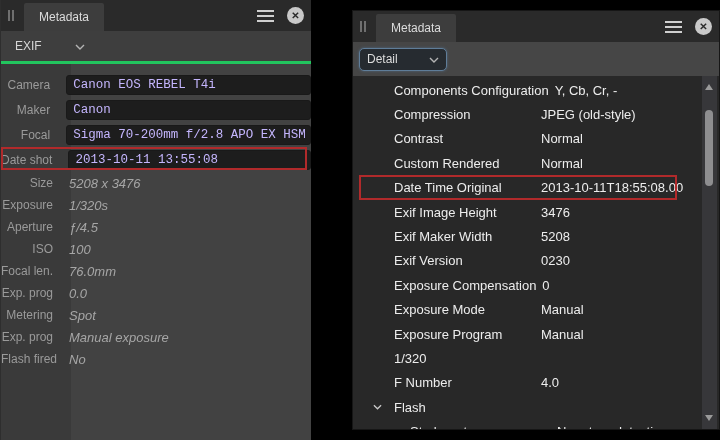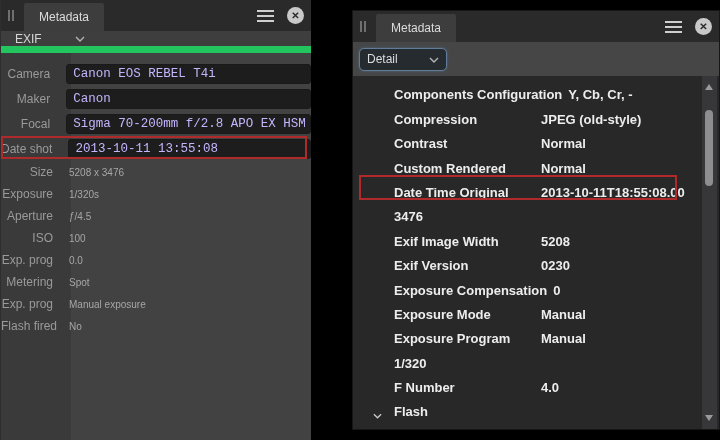--- a/index.html
+++ b/index.html
@@ -21,21 +21,21 @@
   .phead .spacer { flex:1; }
   .menu-icon { width:17px; height:12px; display:flex; flex-direction:column;
                justify-content:space-between; margin-right:13px; cursor:pointer; }
   .menu-icon i { display:block; height:2px; background:#cfcfcf; }
   .close-btn { width:17px; height:17px; border-radius:50%; background:#c9c9c9;
                color:#2a2a2a; font-size:10px; font-weight:bold; line-height:17px;
                text-align:center; margin-right:7px; cursor:pointer; }
 
   
   .ptoolbar { flex:none; display:flex; align-items:center; }
-  .panel-left .ptoolbar  { height:22px; background:#3e3e3e; border-bottom:7px solid #22c55e; }
+  .panel-left .ptoolbar  { height:33px; background:#3e3e3e; border-bottom:3px solid #22c55e; }
   .panel-right .ptoolbar { height:34px; background:#464646; }
   .plain-select { display:flex; align-items:center; margin-left:14px; cursor:pointer;
                   color:#d6d6d6; font-size:12px; }
   .plain-select .sel-label { min-width:60px; }
   .dselect { margin-left:6px; width:88px; height:23px; background:#262b30;
              border:1px solid #5f7d99; box-shadow:0 0 3px rgba(90,130,170,.55);
              border-radius:5px; display:flex; align-items:center; padding:0 7px;
              color:#dcdcdc; font-size:12px; cursor:pointer; }
   .dselect .sel-label { flex:1; }
   .chev { flex:none; margin-top:1px; }
@@ -44,29 +44,29 @@
   .lcontent { flex:1; padding-top:8px; position:relative;
               background:linear-gradient(90deg,#3a3a3a 0,#3a3a3a 70px,#424242 70px); }
   .lrow { display:flex; align-items:center; position:relative; }
   .lrow.input-row  { height:25px; }
   .lrow.static-row { height:22px; }
   .llabel { width:68px; padding-right:16px; text-align:right; color:#9a9a9a;
             font-size:12px; white-space:nowrap; }
   .ibox { width:258px; height:20px; background:#1d1d1d; border:1px solid #191919;
           border-radius:3px; color:#c4b5fd; font-size:12.5px; line-height:18px;
           padding:0 6px; white-space:nowrap; overflow:hidden; cursor:text;font-family:Liberation Mono, monospace; }
-  .lvalue { color:#a6a6a6; font-size:10px; white-space:nowrap; }
+  .lvalue { color:#a6a6a6; font-size:13px; white-space:nowrap;font-style:italic; }
   .lrow.hl::after { content:""; position:absolute; left:0; right:4px; top:0; bottom:2px;
                     border:2px solid #b12a2b; pointer-events:none; }
 
   
   .rlist { flex:1; position:relative; overflow:hidden; padding-top:2px; }
   .rrows { padding-right:20px; }
-  .rrow { height:24.4px; display:flex; align-items:flex-end; padding-left:41px;
-          position:relative; color:#ededed; font-size:13px;font-weight:bold; }
+  .rrow { height:24.4px; display:flex; align-items:center; padding-left:41px;
+          position:relative; color:#ededed; font-size:13px; }
   .rlabel { min-width:147px; padding-right:6px; white-space:nowrap; }
   .rvalue { white-space:nowrap; }
   .row-chevron { display:none; }
   .rrow.group { padding-left:20px; }
   .rrow.group .row-chevron { display:inline-flex; width:21px; cursor:pointer; }
   .rrow.indent { padding-left:57px; }
   .rrow.hl::after { content:""; position:absolute; left:6px; right:22px; top:-1px; bottom:0;
                     border:2px solid #b12a2b; pointer-events:none; }
 
   
@@ -138,20 +138,24 @@
   <div class="lrow static-row">
     <span class="llabel">Aperture</span>
     <span class="lvalue">ƒ/4.5</span>
   </div>
 
   <div class="lrow static-row">
     <span class="llabel">ISO</span>
     <span class="lvalue">100</span>
   </div>
 
+  <div class="lrow static-row">
+    <span class="llabel">Focal len.</span>
+    <span class="lvalue">76.0mm</span>
+  </div>
 
   <div class="lrow static-row">
     <span class="llabel">Exp. prog</span>
     <span class="lvalue">0.0</span>
   </div>
 
   <div class="lrow static-row">
     <span class="llabel">Metering</span>
     <span class="lvalue">Spot</span>
   </div>
@@ -218,26 +222,27 @@
   </div>
 
   <div class="rrow hl">
 
     <span class="rlabel">Date Time Original</span>
     <span class="rvalue">2013-10-11T18:55:08.00</span>
   </div>
 
   <div class="rrow">
 
+    <span class="rlabel">Exif Image Height</span>
     <span class="rvalue">3476</span>
   </div>
 
   <div class="rrow">
 
-    <span class="rlabel">Exif Image Width</span>
+    <span class="rlabel">Exif Maker Width</span>
     <span class="rvalue">5208</span>
   </div>
 
   <div class="rrow">
 
     <span class="rlabel">Exif Version</span>
     <span class="rvalue">0230</span>
   </div>
 
   <div class="rrow">

